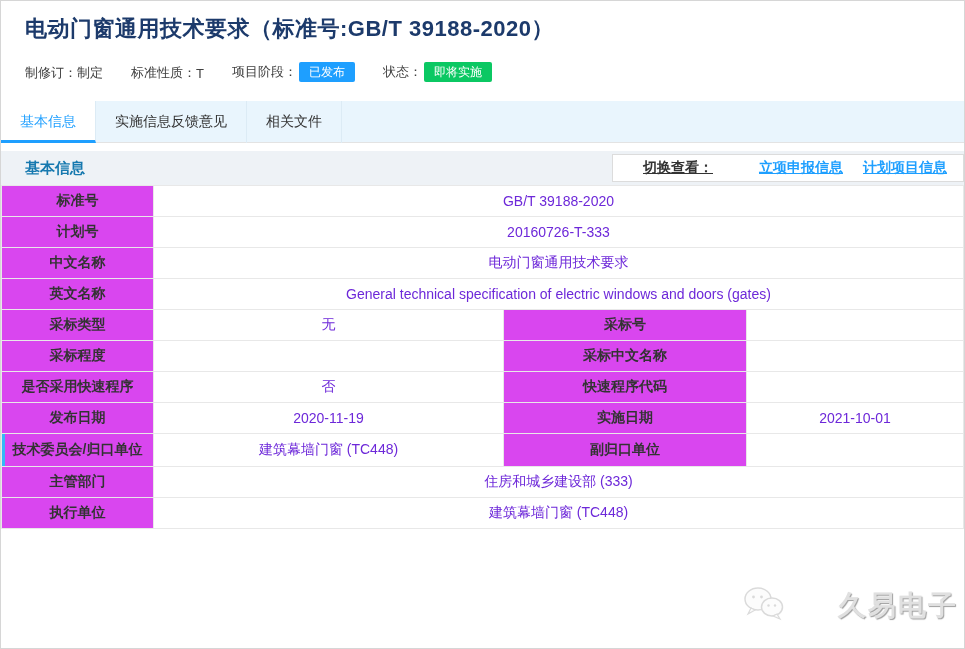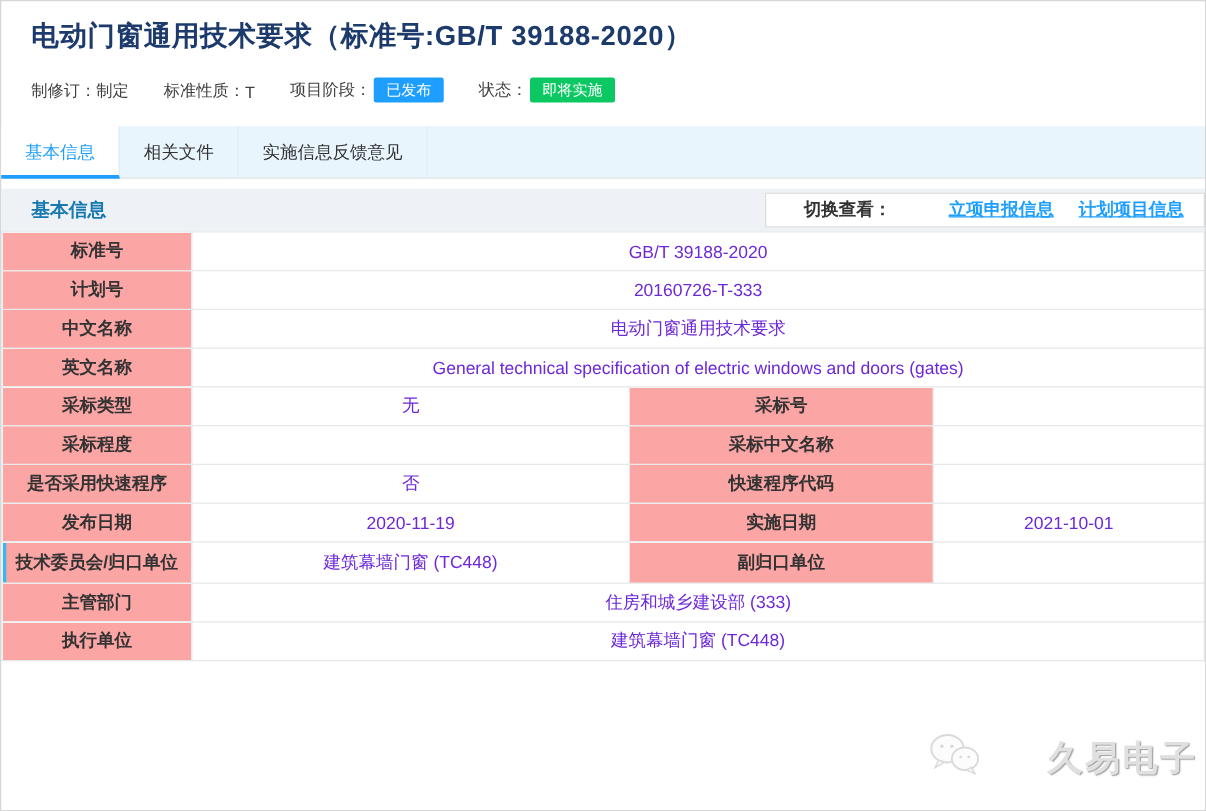--- a/index.html
+++ b/index.html
@@ -88,21 +88,21 @@
   }
   .switch-box {
     margin-left: auto;
     height: 28px;
     background: #fff;
     border: 1px solid #dcdcdc;
     display: flex;
     align-items: center;
     padding: 0 16px 0 30px;
   }
-  .switch-label { font-size: 14px; font-weight: bold; color: #333; margin-right: 26px; }
+  .switch-label { font-size: 14px; font-weight: bold; color: #333; margin-right: 26px; text-decoration: underline; }
   .switch-link {
     font-size: 14px;
     font-weight: bold;
     color: #1e9fff;
     text-decoration: underline;
     margin-left: 20px;
     cursor: pointer;
   }
 
   
@@ -116,21 +116,21 @@
     border: 1px solid #e8e8e8;
     height: 31px;
     padding: 4px 10px;
     vertical-align: middle;
     overflow: hidden;
   }
   td.lbl {
     text-align: center;
     font-weight: bold;
     color: #333;
-    background: #fca5a5;
+    background: #d946ef;
   }
   td.val { text-align: center; padding-left: 12px; color: #6d28d9; }
   tr.tall td { height: 33px; }
   tr.accent td:first-child { box-shadow: inset 3px 0 0 #35b9f5; }
   col.c1 { width: 152px; }
   col.c2 { width: 350px; }
   col.c3 { width: 243px; }
 
   
   .watermark {
@@ -173,22 +173,22 @@
       </span>
       <span class="meta-item">
         <span>状态：</span>
         <span class="badge badge-green">即将实施</span>
       </span>
     </div>
   </div>
 
   <div class="tabbar">
     <div class="tab active">基本信息</div>
+    <div class="tab">实施信息反馈意见</div>
     <div class="tab">相关文件</div>
-    <div class="tab">实施信息反馈意见</div>
   </div>
 
   <div class="section-bar">
     <span class="section-title">基本信息</span>
     <span class="switch-box">
       <span class="switch-label">切换查看：</span>
       <a class="switch-link">立项申报信息</a>
       <a class="switch-link">计划项目信息</a>
     </span>
   </div>

